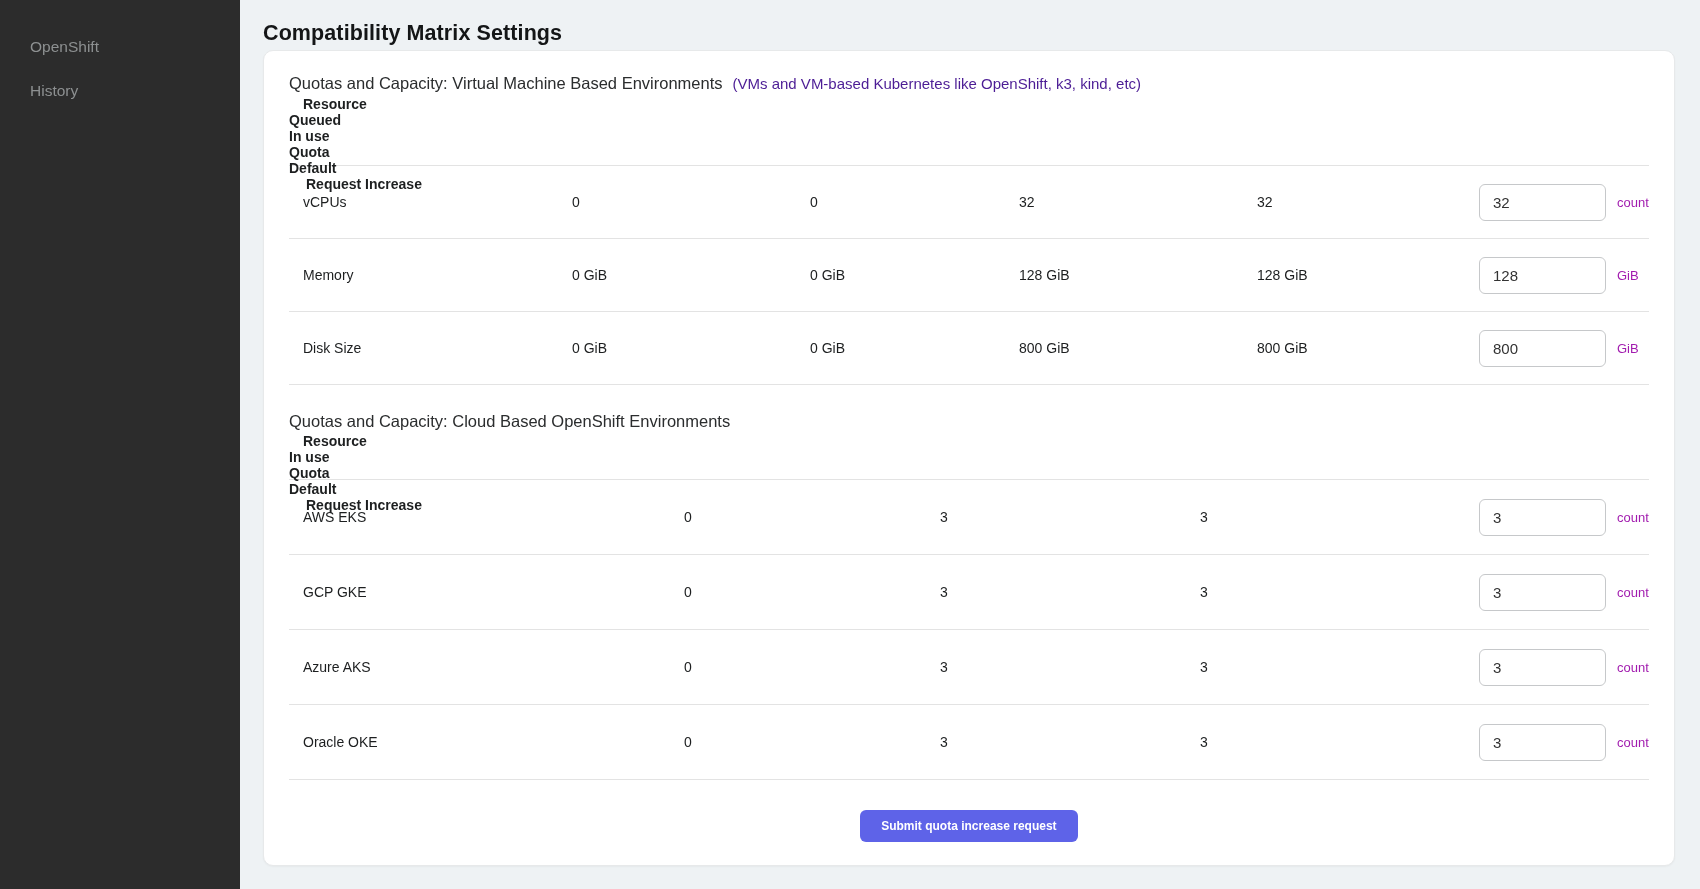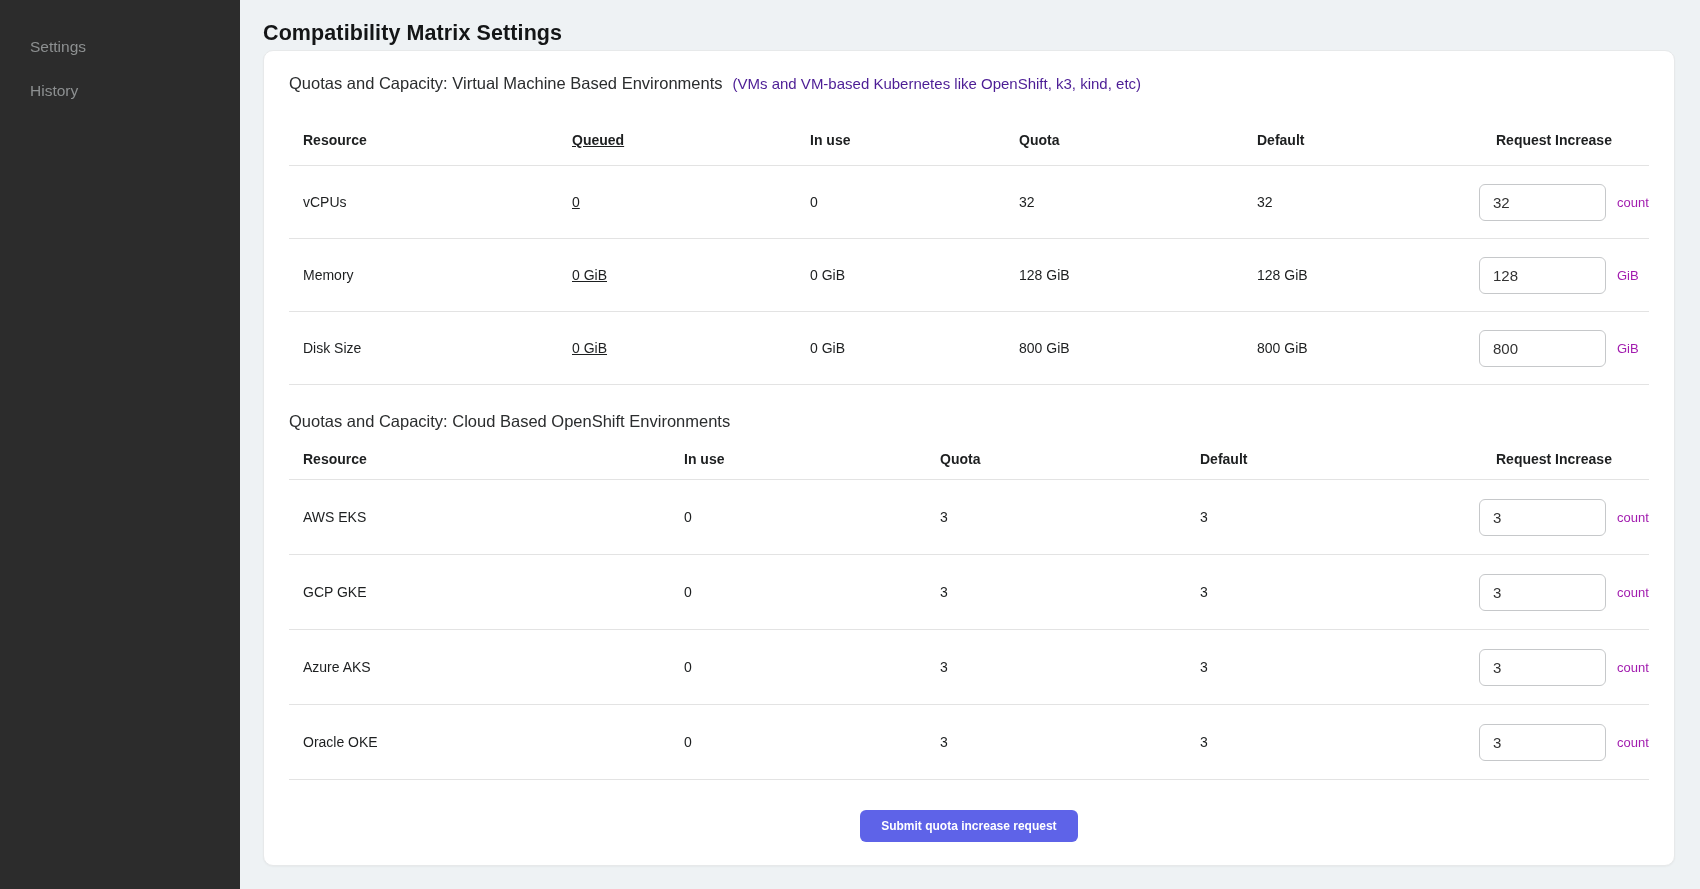--- a/index.html
+++ b/index.html
@@ -49,37 +49,38 @@
   }
   .section-head{
     display:flex;align-items:baseline;gap:10px;
     padding-top:20px;line-height:24px;
   }
   .section-head.second{padding-top:24px;}
   .section-title{font-size:16.5px;font-weight:400;color:#2b2d2e;}
   .section-subtitle{font-size:15px;color:#4c1d95;font-weight:400;}
 
   .header-row{
-    display:flex;align-items:flex-end;
+    display:flex;align-items:flex-start;
     border-bottom:1px solid #e3e3e3;
+    flex-direction:column;
   }
   .header-row.vm{height:70px;padding-bottom:17px;}
   .header-row.cloud{height:47px;padding-bottom:12px;}
   .th{font-size:14px;font-weight:700;color:#1d1f20;white-space:nowrap;}
   .data-row{
     display:flex;align-items:center;
     border-bottom:1px solid #e3e3e3;
   }
   .data-row.vm{height:73px;}
   .data-row.cloud{height:75px;}
   .td{font-size:14px;color:#1d1f20;white-space:nowrap;}
 
   
   .vm .c1{width:283px;padding-left:14px;}
-  .vm .c2{width:238px;text-decoration:underline;}
+  .vm .c2{width:238px;}
   .vm .c3{width:209px;}
   .vm .c4{width:238px;}
   .vm .c5{width:222px;}
   .vm .c6{flex:1;display:flex;align-items:center;}
   .header-row.vm .c6{padding-left:17px;}
 
   
   .cloud .c1{width:395px;padding-left:14px;}
   .cloud .c2{width:256px;}
   .cloud .c3{width:260px;}
@@ -104,21 +105,21 @@
     font-size:12px;font-weight:700;line-height:32px;cursor:pointer;
   }
 </style>
 </head>
 <body>
 
 <div class="app">
 
   <nav class="sidebar">
     <div class="nav-item">
-      <span>Settings</span>
+      <span>OpenShift</span>
     </div>
     <div class="nav-item">
       <span>History</span>
     </div>
   </nav>
 
   <main class="main">
     <h1 class="page-title">Compatibility Matrix Settings</h1>
 
     <section class="card">

